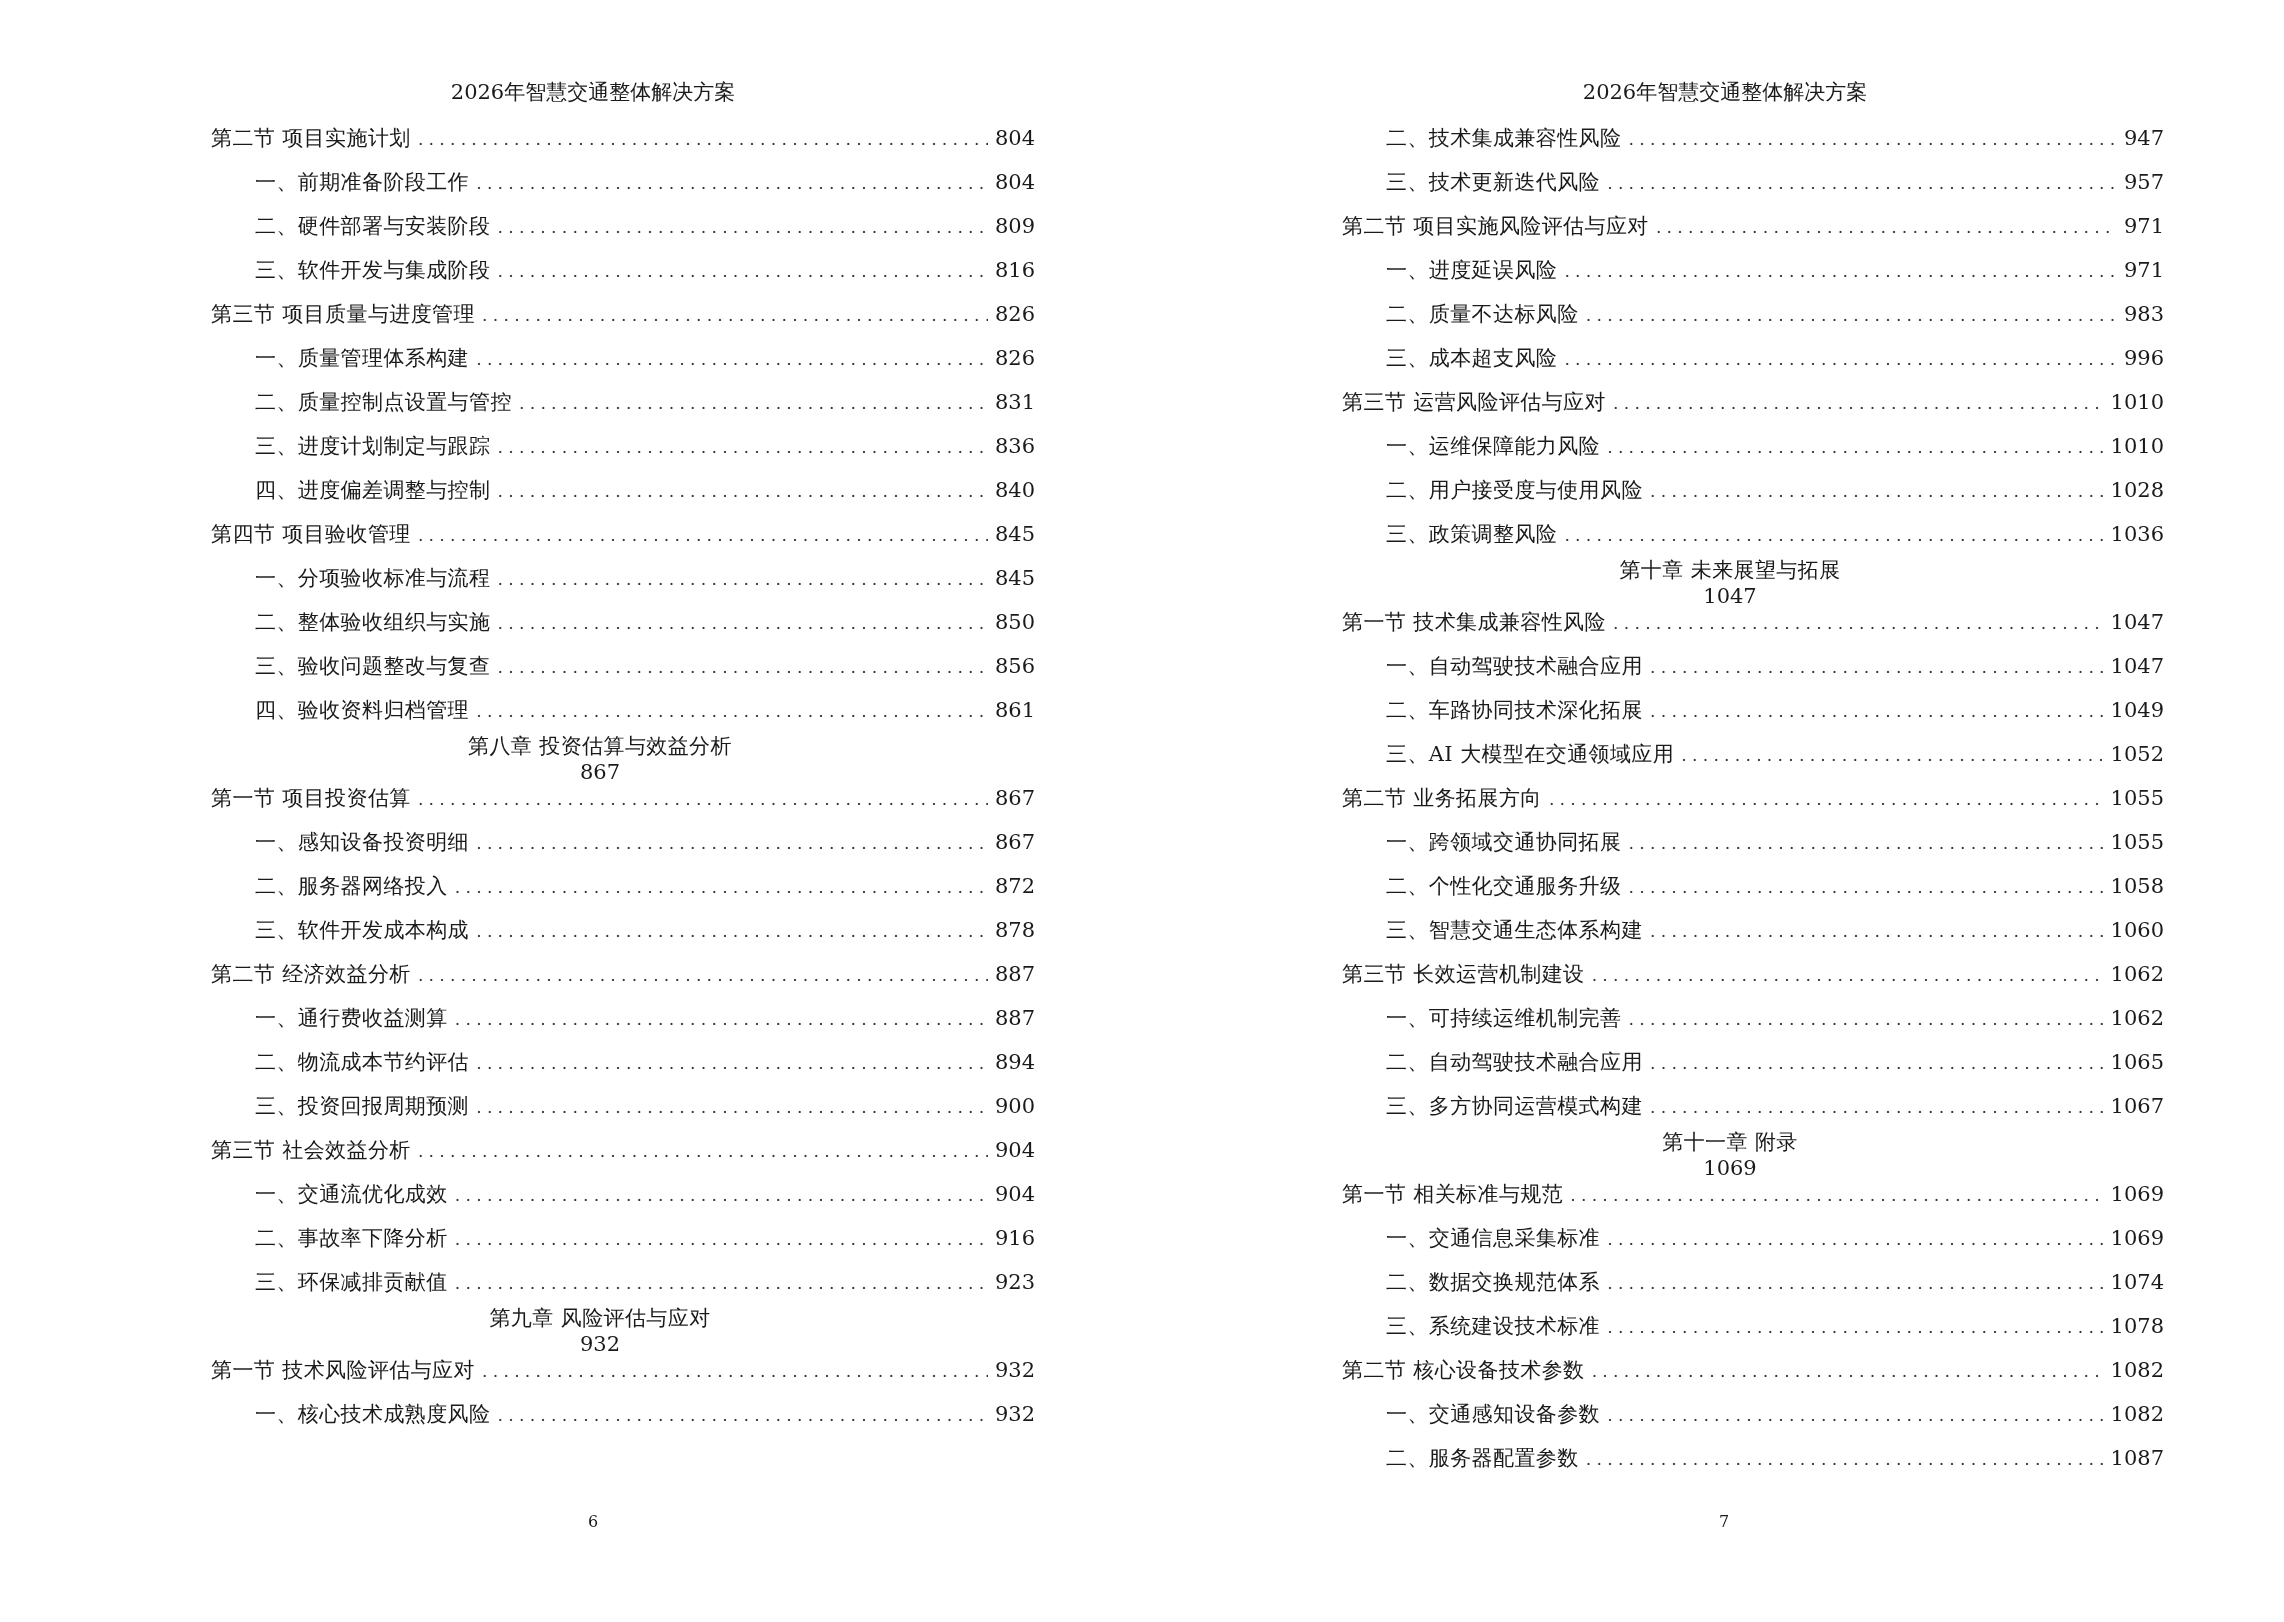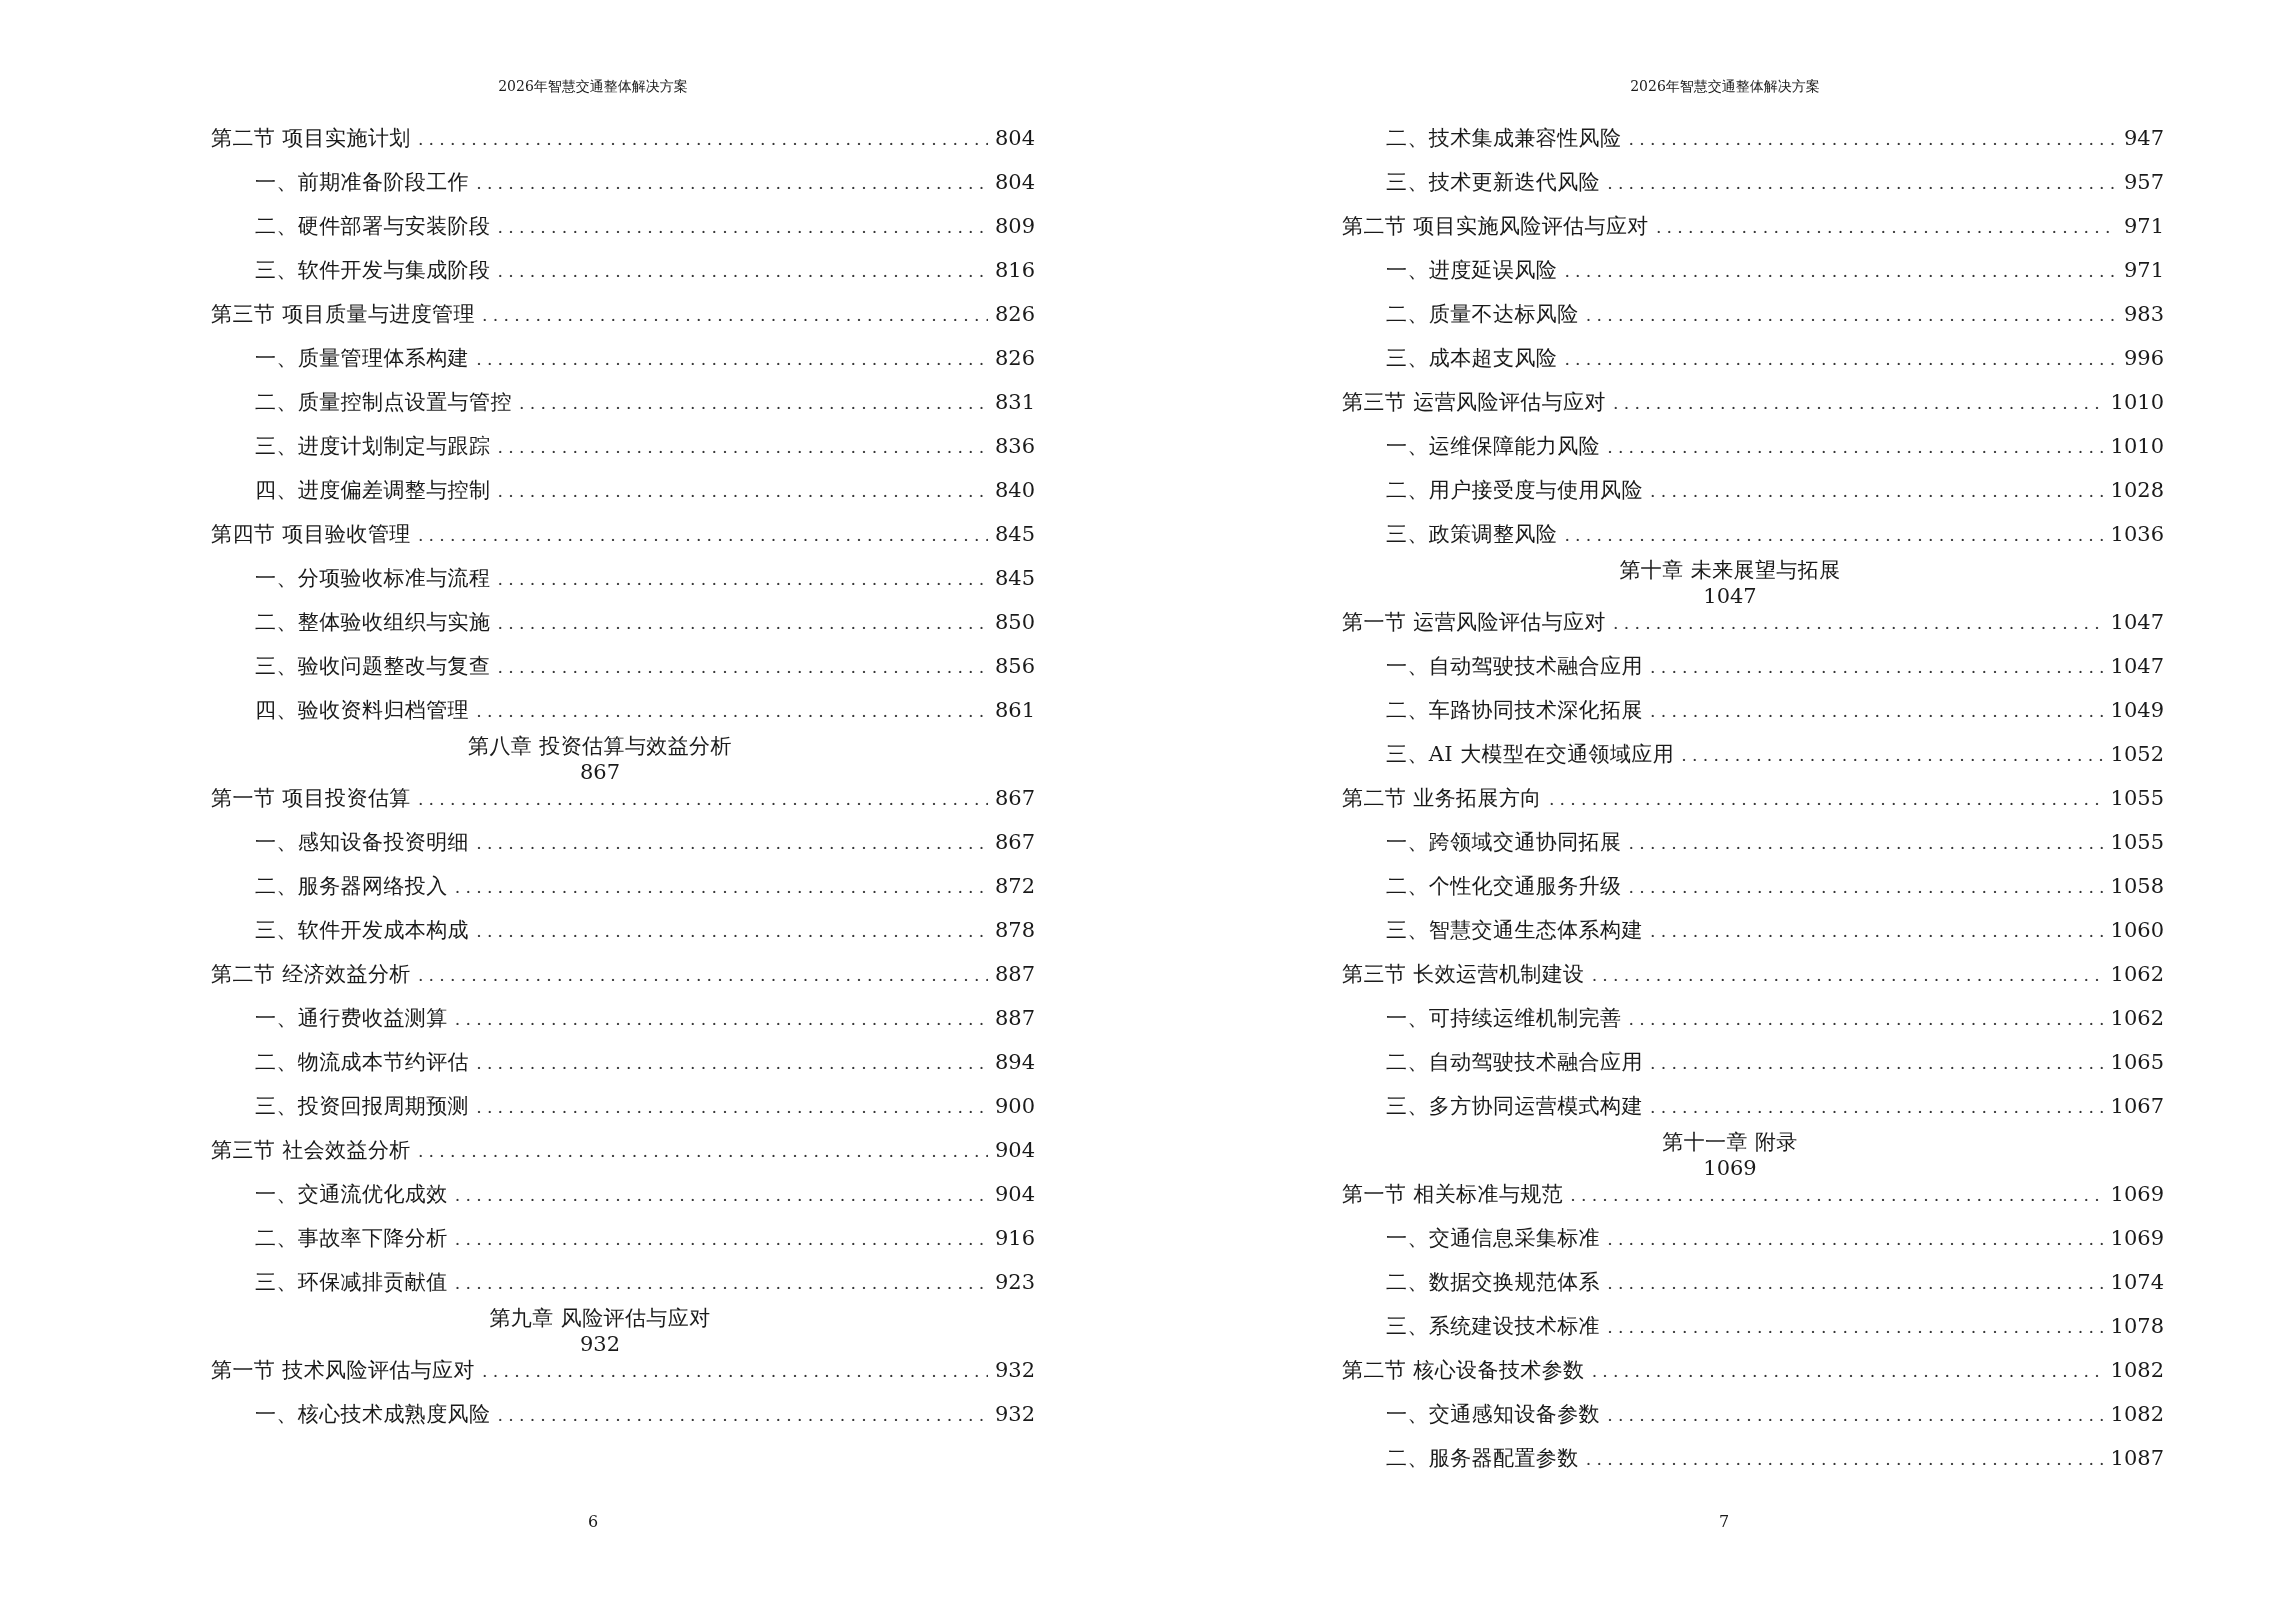--- a/index.html
+++ b/index.html
@@ -1,21 +1,21 @@
 <!DOCTYPE html>
 <html style="font-size:11.6px"><head>
 <meta charset="utf-8">
 <style>
   html, body { margin: 0; padding: 0; background: #ffffff; }
   body { width: 2284px; height: 1623px; position: relative; overflow: hidden;
          font-family: "DejaVu Serif", "Liberation Serif", serif; color: #1a1a1a; }
   .page { position: absolute; top: 0; height: 1623px; }
   .page.left { left: 0; width: 1142px; }
   .page.right { left: 1142px; width: 1142px; }
-  .header { position: absolute; top: 78px; font-size: 14px; text-align: center; width: 434px; }
+  .header { position: absolute; top: 78px; font-size: 21px; text-align: center; width: 434px; }
   .page.left .header { left: 376px; }
   .page.right .header { left: 366px; }
   .toc { position: absolute; top: 116px; }
   .page.left .toc { left: 165px; width: 870px; }
   .page.right .toc { left: 154px; width: 868px; }
   .row { height: 44px; display: flex; align-items: center; font-size: 21px; white-space: nowrap; }
   .row.l1 { padding-left: 0; flex-direction: column; }
   .row.l2 { padding-left: 46px; }
   .row.l3 { padding-left: 90px; }
   .row .title { flex: 0 0 auto; letter-spacing: 0.4px; }
@@ -238,21 +238,21 @@
         <span class="title">三、政策调整风险</span>
         <span class="dots"></span>
         <span class="pn">1036</span>
       </div>
       <div class="row l1">
         <span class="title">第十章  未来展望与拓展</span>
         <span class="dots"></span>
         <span class="pn">1047</span>
       </div>
       <div class="row l2">
-        <span class="title">第一节  运营风险评估与应对</span>
+        <span class="title">第一节  技术集成兼容性风险</span>
         <span class="dots"></span>
         <span class="pn">1047</span>
       </div>
       <div class="row l3">
         <span class="title">一、自动驾驶技术融合应用</span>
         <span class="dots"></span>
         <span class="pn">1047</span>
       </div>
       <div class="row l3">
         <span class="title">二、车路协同技术深化拓展</span>

